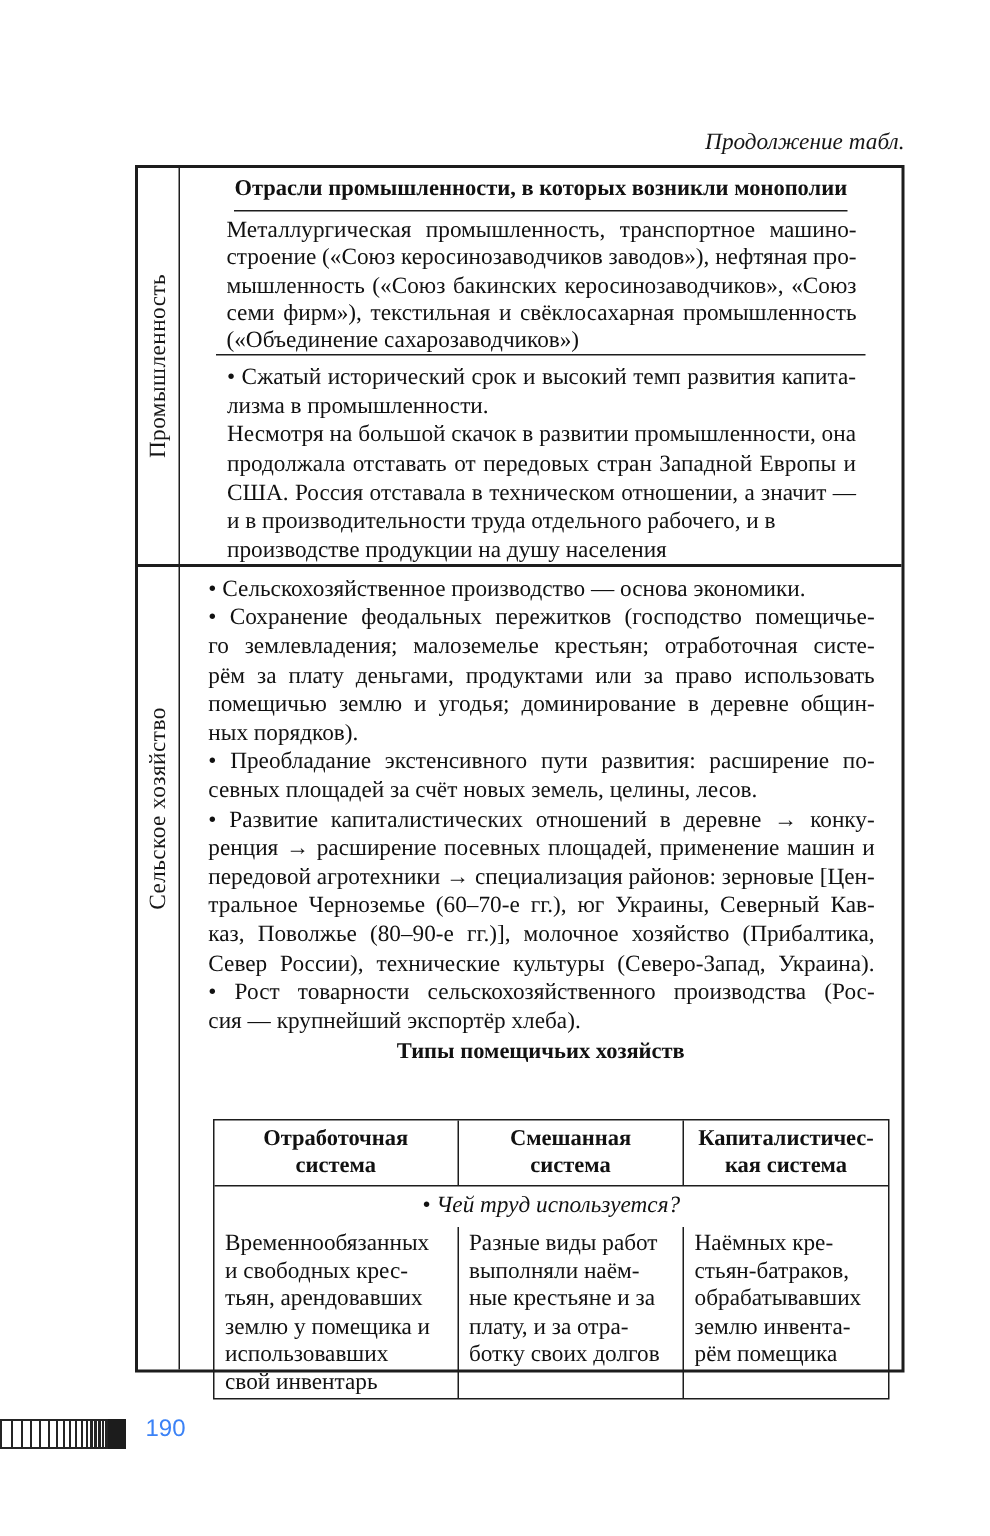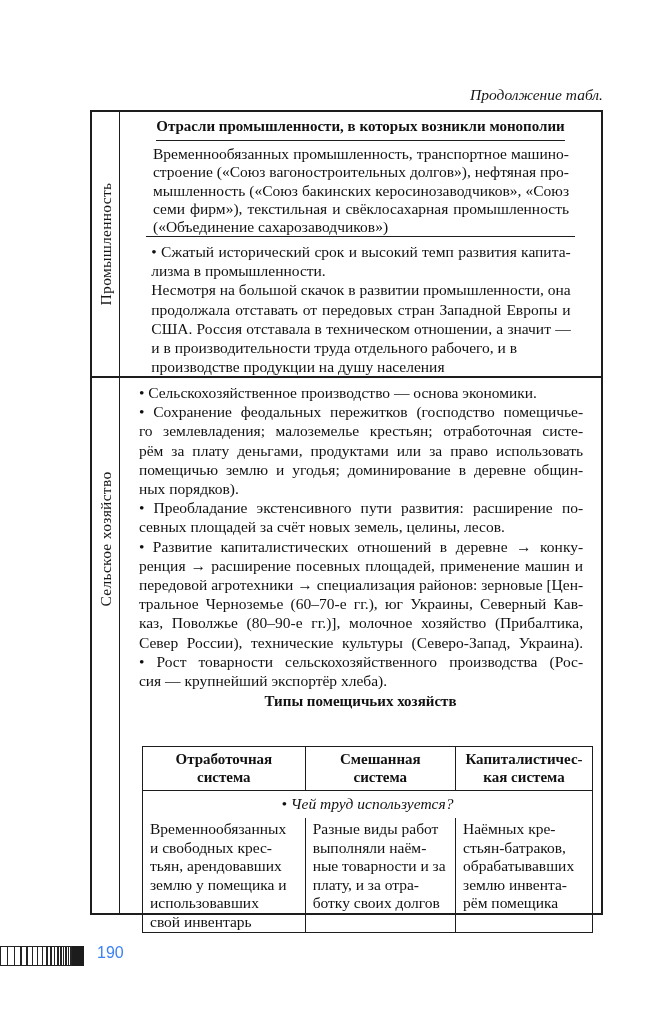--- a/index.html
+++ b/index.html
@@ -71,22 +71,22 @@
 
 <div class="otable">
 
   <div class="sec sec1">
     <div class="labelcell">
       <span class="vlabel">Промышленность</span>
     </div>
     <div class="content">
       <div class="hdr">Отрасли промышленности, в которых возникли монополии</div>
       <div class="cell branches">
-          <div class="tl just">Временнообязанных промышленность, транспортное машино-</div>
-          <div class="tl just">строение («Союз вагоностроительных долгов»), нефтяная про-</div>
+          <div class="tl just">Металлургическая промышленность, транспортное машино-</div>
+          <div class="tl just">строение («Союз керосинозаводчиков заводов»), нефтяная про-</div>
           <div class="tl just">мышленность («Союз бакинских керосинозаводчиков», «Союз</div>
           <div class="tl just">семи фирм»), текстильная и свёклосахарная промышленность</div>
           <div class="tl">(«Объединение сахарозаводчиков»)</div>
         </div>
       <div class="cell feats">
           <div class="tl just">• Сжатый исторический срок и высокий темп развития капита-</div>
           <div class="tl">лизма в промышленности.</div>
           <div class="tl just">Несмотря на большой скачок в развитии промышленности, она</div>
           <div class="tl just">продолжала отставать от передовых стран Западной Европы и</div>
           <div class="tl just">США. Россия отставала в техническом отношении, а значит —</div>
@@ -142,21 +142,21 @@
               <div class="tl">Временнообязанных</div>
               <div class="tl">и свободных крес-</div>
               <div class="tl">тьян, арендовавших</div>
               <div class="tl">землю у помещика и</div>
               <div class="tl">использовавших</div>
               <div class="tl">свой инвентарь</div>
             </div>
           <div class="nc nc2">
               <div class="tl">Разные виды работ</div>
               <div class="tl">выполняли наём-</div>
-              <div class="tl">ные товарности и за</div>
+              <div class="tl">ные крестьяне и за</div>
               <div class="tl">плату, и за отра-</div>
               <div class="tl">ботку своих долгов</div>
             </div>
           <div class="nc nc3">
               <div class="tl">Наёмных кре-</div>
               <div class="tl">стьян-батраков,</div>
               <div class="tl">обрабатывавших</div>
               <div class="tl">землю инвента-</div>
               <div class="tl">рём помещика</div>
             </div>

